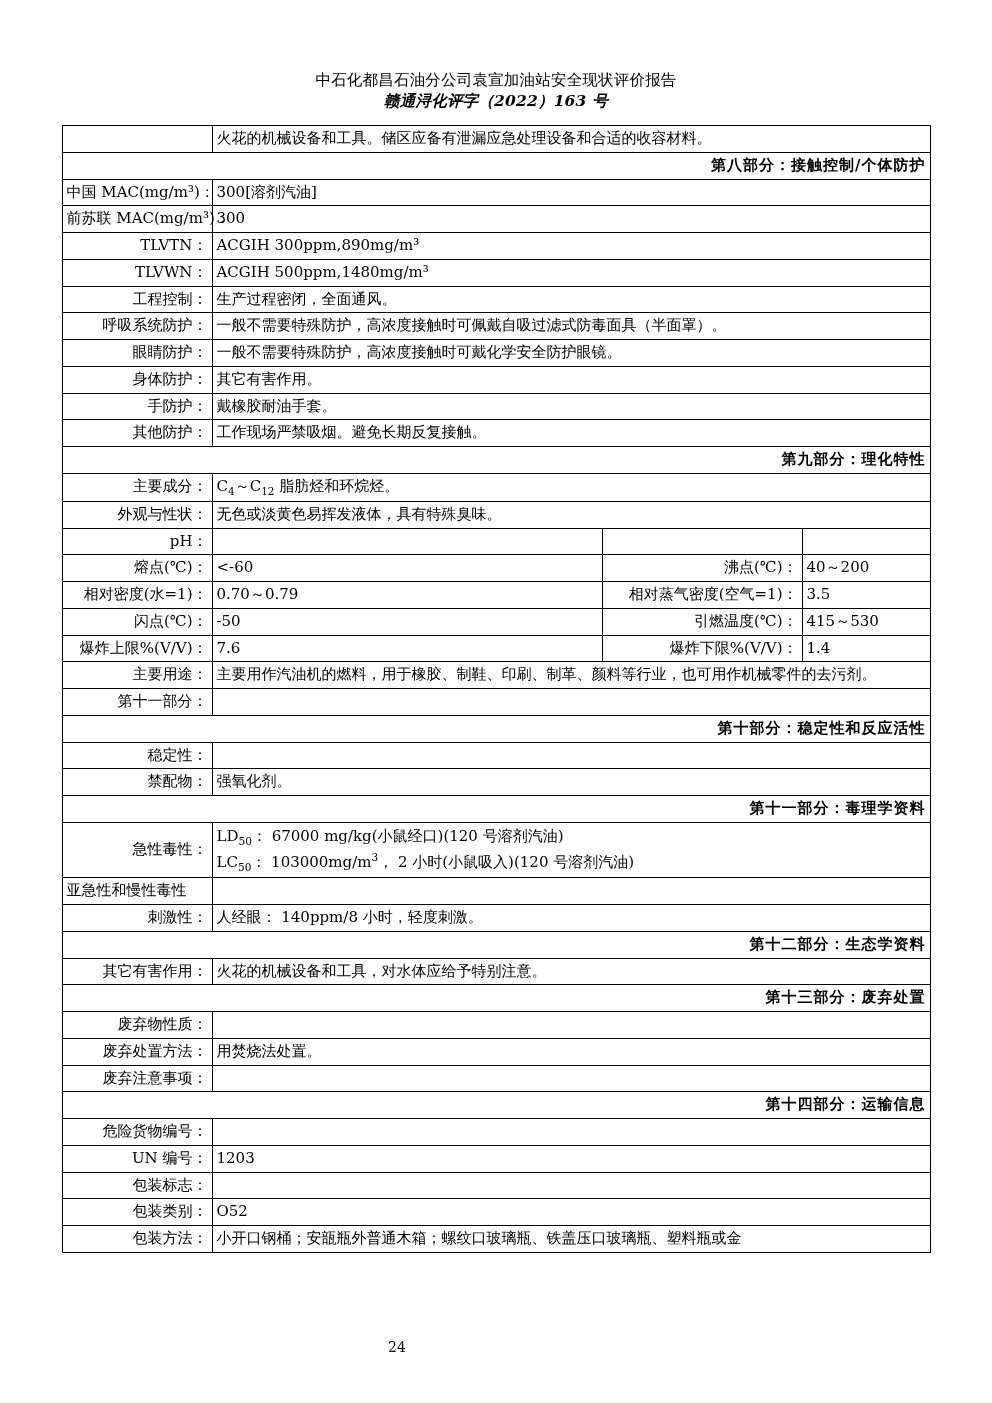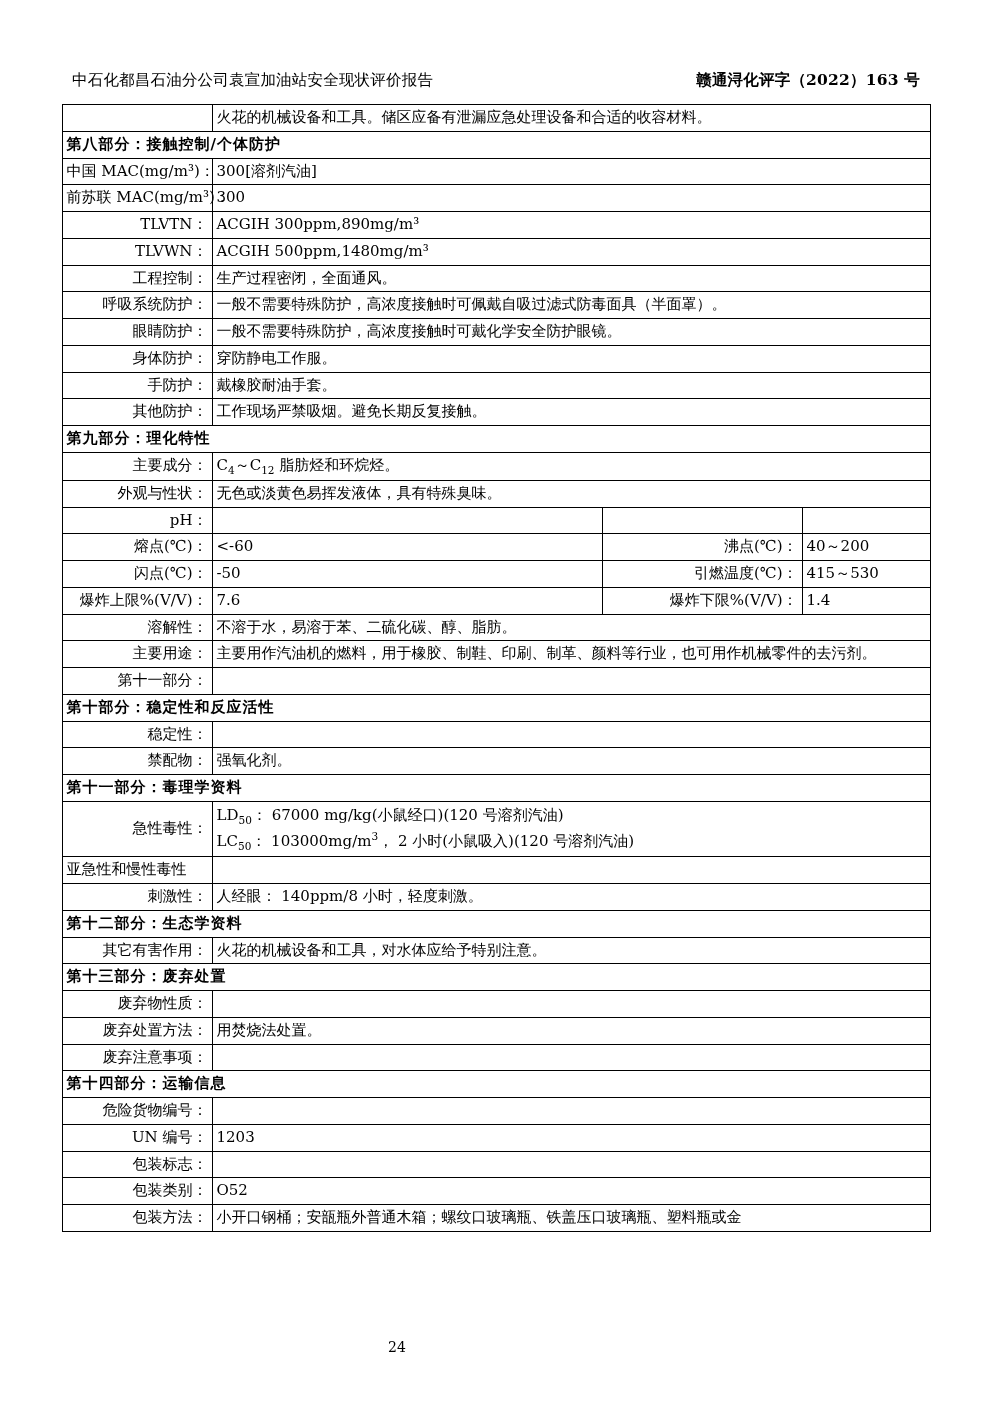--- a/index.html
+++ b/index.html
@@ -17,31 +17,33 @@
   .page {
     width: 992px;
     height: 1403px;
     box-sizing: border-box;
     padding: 70px 60px 20px 60px;
     position: relative;
   }
   .header {
     display: flex;
     justify-content: space-between;
-    align-items: flex-start;
+    align-items: center;
     font-size: 15.5px;
     padding: 0 12px 5px 12px;
     margin-bottom: 8px;
+    flex-direction: column;
   }
   .header-left {
     letter-spacing: 0.2px;
   }
   .header-right {
     font-weight: bold;
     letter-spacing: 0.2px;
+    font-style: italic;
   }
   table.msds {
     border-collapse: collapse;
     width: 868px;
     margin: 0 auto;
     table-layout: fixed;
   }
   table.msds td {
     border: 1px solid #000000;
     font-size: 15px;
@@ -55,21 +57,21 @@
     padding-right: 2px;
   }
   td.lbl-left {
     text-align: left;
     white-space: nowrap;
   }
   td.val {
     text-align: left;
   }
   td.section {
-    text-align: left;
+    text-align: right;
     font-weight: bold;
     letter-spacing: 1px;
   }
   .sub {
     font-size: 10.5px;
     vertical-align: sub;
   }
   .sup {
     font-size: 10.5px;
     vertical-align: super;
@@ -139,21 +141,21 @@
     <tr>
       <td class="lbl">呼吸系统防护：</td>
       <td class="val" colspan="3">一般不需要特殊防护，高浓度接触时可佩戴自吸过滤式防毒面具（半面罩）。</td>
     </tr>
     <tr>
       <td class="lbl">眼睛防护：</td>
       <td class="val" colspan="3">一般不需要特殊防护，高浓度接触时可戴化学安全防护眼镜。</td>
     </tr>
     <tr>
       <td class="lbl">身体防护：</td>
-      <td class="val" colspan="3">穿防静电工作服。</td>
+      <td class="val" colspan="3">其它有害作用。</td>
     </tr>
     <tr>
       <td class="lbl">手防护：</td>
       <td class="val" colspan="3">戴橡胶耐油手套。</td>
     </tr>
     <tr>
       <td class="lbl">其他防护：</td>
       <td class="val" colspan="3">工作现场严禁吸烟。避免长期反复接触。</td>
     </tr>
 
@@ -174,34 +176,36 @@
       <td class="lbl"></td>
       <td class="val"></td>
     </tr>
     <tr>
       <td class="lbl">熔点(℃)：</td>
       <td class="val">&lt;-60</td>
       <td class="lbl">沸点(℃)：</td>
       <td class="val">40～200</td>
     </tr>
     <tr>
+      <td class="lbl">相对密度(水=1)：</td>
+      <td class="val">0.70～0.79</td>
+      <td class="lbl">相对蒸气密度(空气=1)：</td>
+      <td class="val">3.5</td>
+    </tr>
+    <tr>
       <td class="lbl">闪点(℃)：</td>
       <td class="val">-50</td>
       <td class="lbl">引燃温度(℃)：</td>
       <td class="val">415～530</td>
     </tr>
     <tr>
       <td class="lbl">爆炸上限%(V/V)：</td>
       <td class="val">7.6</td>
       <td class="lbl">爆炸下限%(V/V)：</td>
       <td class="val">1.4</td>
-    </tr>
-    <tr>
-      <td class="lbl">溶解性：</td>
-      <td class="val" colspan="3">不溶于水，易溶于苯、二硫化碳、醇、脂肪。</td>
     </tr>
     <tr>
       <td class="lbl" style="vertical-align:middle">主要用途：</td>
       <td class="val cellpad" colspan="3">主要用作汽油机的燃料，用于橡胶、制鞋、印刷、制革、颜料等行业，也可用作机械零件的去污剂。</td>
     </tr>
     <tr>
       <td class="lbl">第十一部分：</td>
       <td class="val" colspan="3"></td>
     </tr>
 

